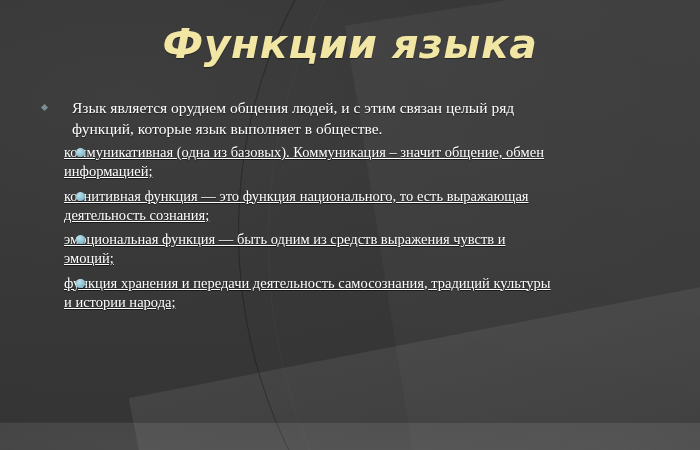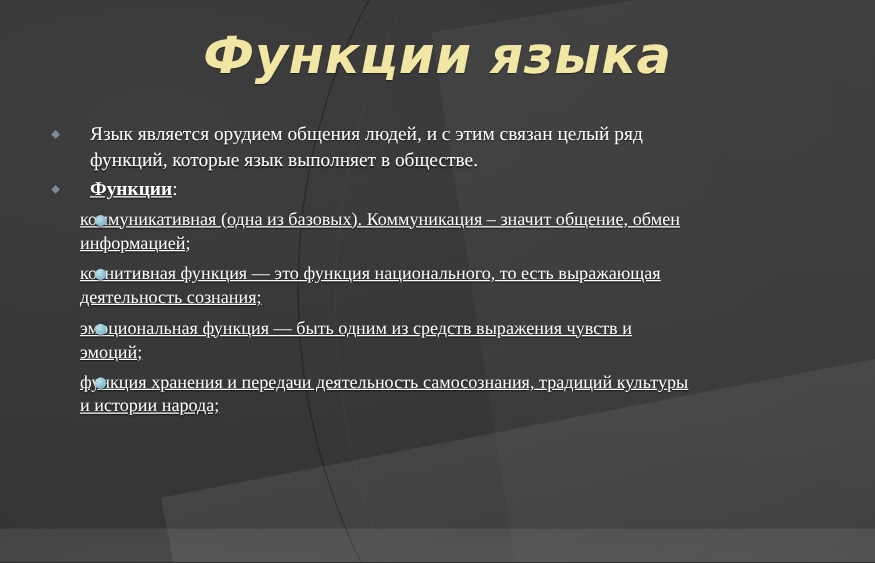--- a/index.html
+++ b/index.html
@@ -186,24 +186,20 @@
     <div id="title">Функции языка</div>
 
     <div id="body">
       <ul>
 
         <li class="lvl1">
           <span class="marker"></span>
           <span>Язык является орудием общения людей, и с этим связан целый ряд функций, которые язык выполняет в обществе.</span>
         </li>
 
-        <li class="lvl1">
-          <span class="marker"></span>
-          <span class="underline-word">Функции</span><span>:</span>
-        </li>
 
       </ul>
 
       <ul class="lvl2-list">
 
         <li class="lvl2">
           <span class="marker"></span>
           <span>коммуникативная (одна из базовых). Коммуникация – значит общение, обмен информацией;</span>
         </li>
 

